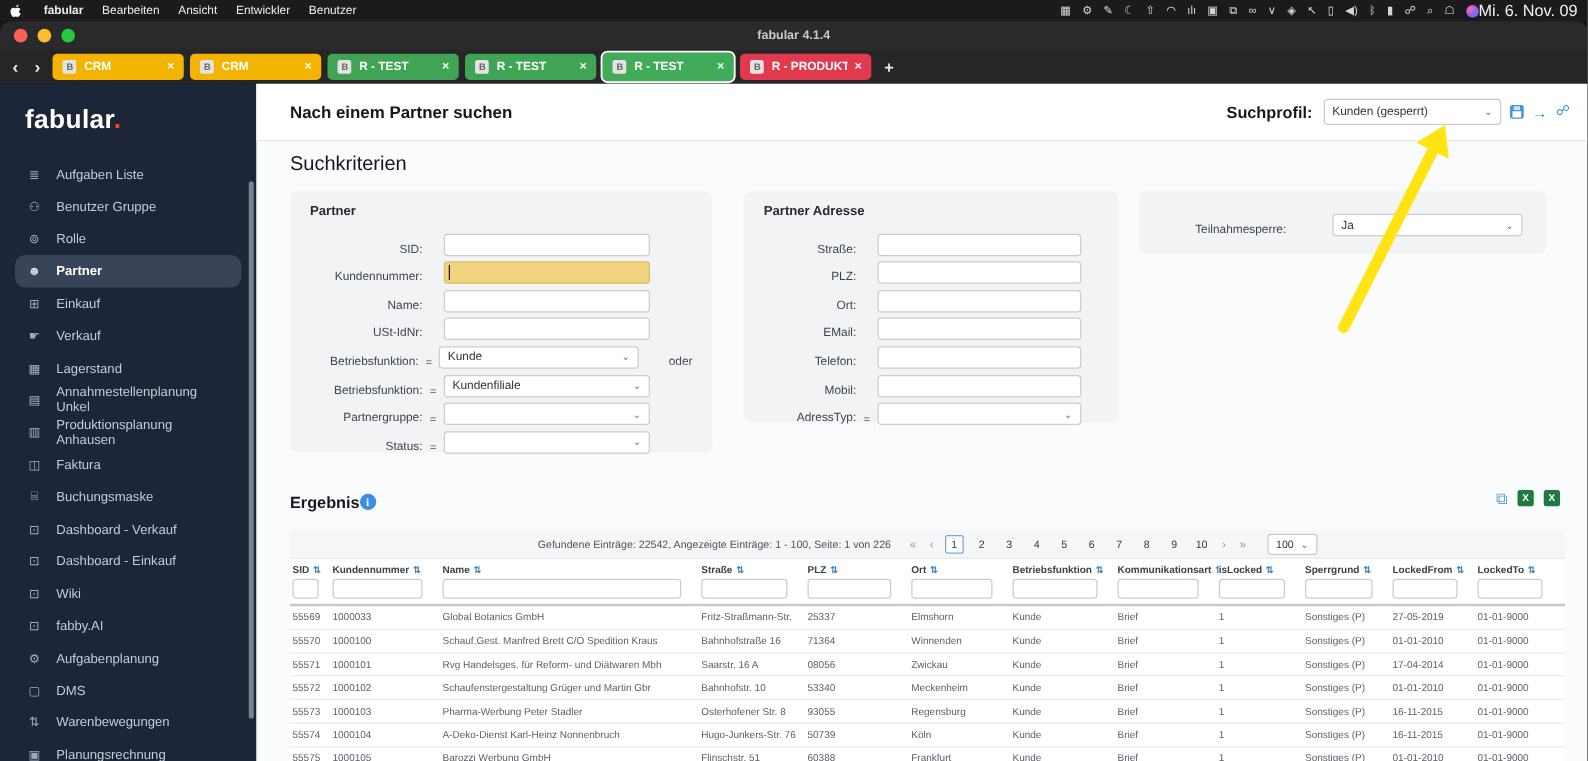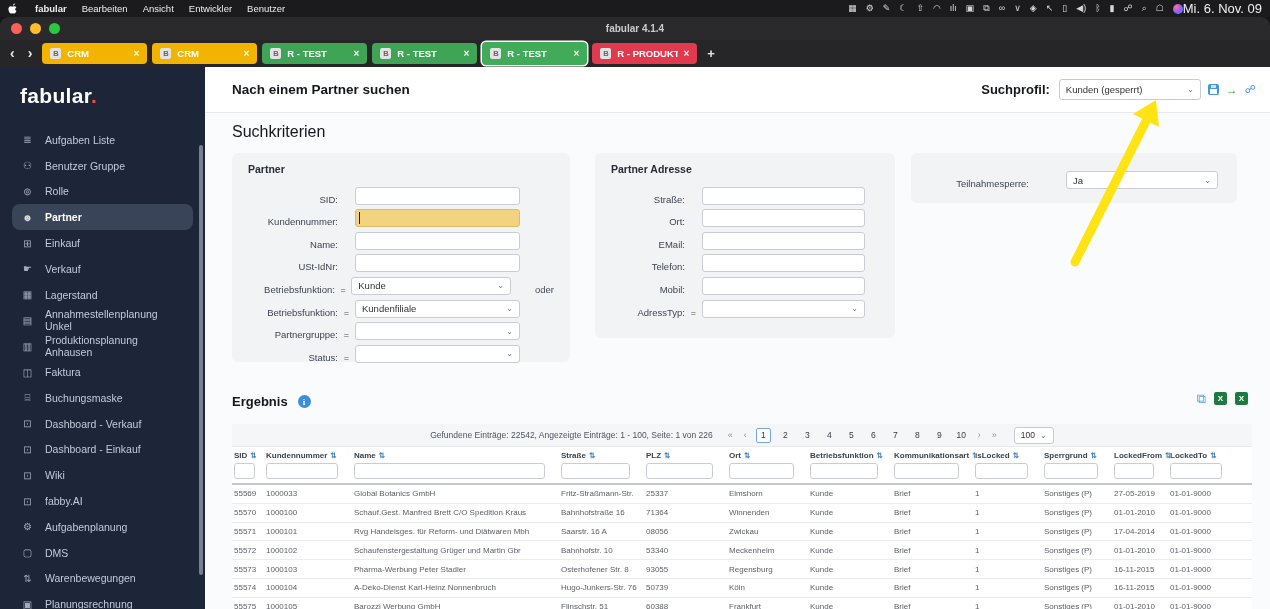--- a/index.html
+++ b/index.html
@@ -82,21 +82,21 @@
   #panel-partner .finp,#panel-partner .fsel{width:165px}
   #panel-address .finp,#panel-address .fsel{width:163px}
   #panel-misc .fsel{width:152px;margin-left:20px}
   .finp.focused{background:#f2d37f;border-color:#dcbd66}
   .caret{position:absolute;left:3px;top:2px;width:1px;height:12px;background:#1c1c1c}
   .fsel{display:flex;align-items:center;justify-content:space-between;padding:0 6px;font-size:9.5px;color:#333}
   .fsuffix{font-size:9.5px;color:#454b55;margin-left:24px}
 
   
   .results-title{position:absolute;left:27px;top:327px;font-size:13px;font-weight:bold;color:#14171d;
-    display:flex;align-items:center;gap:10px}
+    display:flex;align-items:center;}
   .info-ic{width:13px;height:13px;border-radius:50%;background:#3b8de0;color:#fff;font-size:9px;font-weight:bold;
     display:flex;align-items:center;justify-content:center;font-family:"Liberation Serif",serif}
   .export{position:absolute;right:22px;top:325px;display:flex;align-items:center;gap:8px}
   .copy-ic{color:#58a2e0;font-size:13px;line-height:1}
   .xls{width:13px;height:13px;background:#1e7a41;border-radius:2px;color:#fff;font-size:8px;font-weight:bold;
     display:flex;align-items:center;justify-content:center}
 
   .tableband{position:absolute;left:27px;top:357px;width:1020px;bottom:0;background:#fff}
   .pagerow{height:23px;background:#f5f6f8;border-bottom:1px solid #e7e9ec;display:flex;align-items:center;
     justify-content:center;gap:7px;font-size:8.5px;color:#4e545e}
@@ -111,21 +111,21 @@
   .th{font-size:8px;font-weight:bold;color:#3c424c;display:flex;align-items:center;gap:3px;
     overflow:hidden;white-space:nowrap;padding-right:4px}
   .sort{color:#4584b6;font-size:7.5px}
   .tfilters{display:flex;padding:2px 2px 4px 2px;border-bottom:2px solid #c4c8ce}
   .tf{padding-right:4px}
   .fbox{height:16px;background:#fff;border:1px solid #c9cdd3;border-radius:3px;width:calc(100% - 12px)}
   .c0 .fbox{width:21px}
   .tbody .trow{display:flex;align-items:center;height:18.8px;border-bottom:1px solid #ececef;padding:0 2px}
   .td{font-size:8px;color:#5c6068;overflow:hidden;white-space:nowrap;padding-right:6px}
   .c0{width:32px}.c1{width:88px}.c2{width:207px}.c3{width:85px}.c4{width:83px}.c5{width:81px}
-  .c6{width:84px}.c7{width:81px}.c8{width:69px}.c9{width:70px}.c10{width:56px}.c11{width:68px}
+  .c6{width:84px}.c7{width:81px}.c8{width:69px}.c9{width:70px}.c10{width:68px}.c11{width:68px}
 
   .arrow-overlay{position:absolute;left:0;top:0;width:1270px;height:609px;pointer-events:none;z-index:60}
 </style>
 </head>
 <body>
 
 <div class="menubar">
   <div class="mb-left">
     <span class="apple">
       <svg width="10" height="12" viewBox="0 0 10 12">
@@ -379,20 +379,25 @@
 
     <div class="panel" id="panel-address">
       <div class="panel-title">Partner Adresse</div>
       <div class="fields">
           <div class="frow">
             <span class="flabel">Straße:</span>
             <span class="fop"></span>
             <div class="finp"></div>
           </div>
           <div class="frow">
+            <span class="flabel">PLZ:</span>
+            <span class="fop"></span>
+            <div class="finp"></div>
+          </div>
+          <div class="frow">
             <span class="flabel">Ort:</span>
             <span class="fop"></span>
             <div class="finp"></div>
           </div>
           <div class="frow">
             <span class="flabel">EMail:</span>
             <span class="fop"></span>
             <div class="finp"></div>
           </div>
           <div class="frow">

